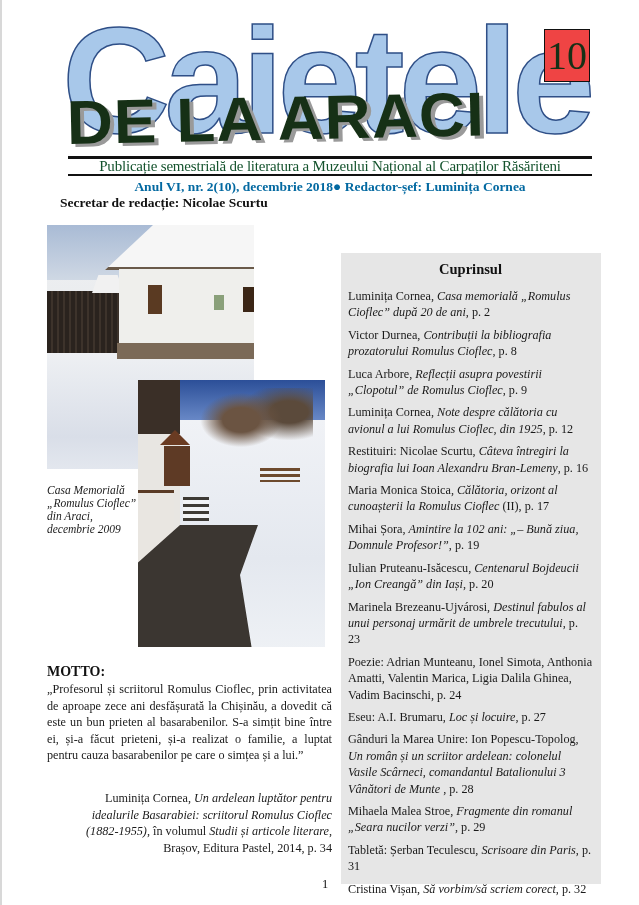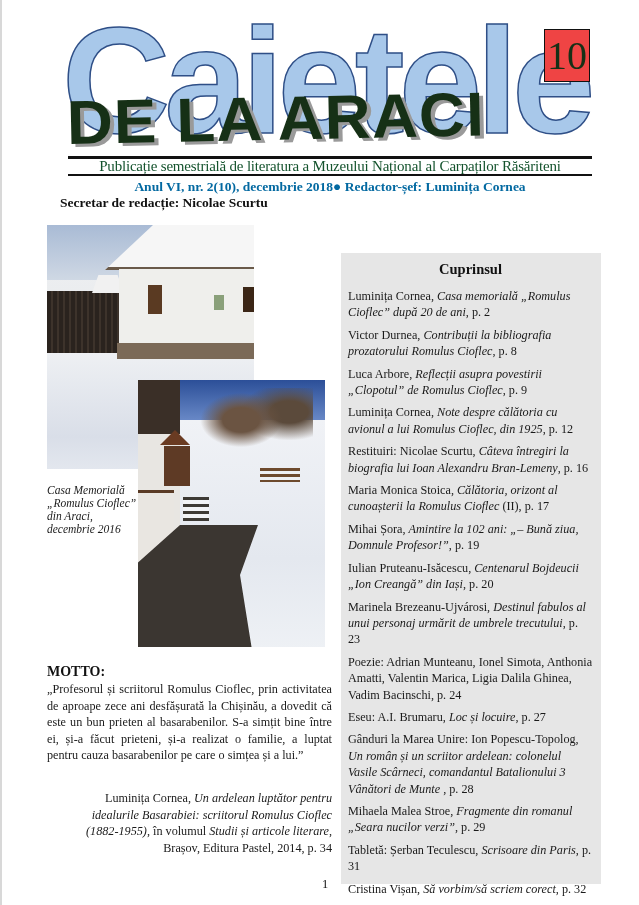--- a/index.html
+++ b/index.html
@@ -145,21 +145,21 @@
   <div class="well"></div>
   <div class="bench"></div>
   <div class="steps"></div>
   <div class="path"></div>
 </div>
 
 <div class="caption">
   <div>Casa Memorială</div>
   <div>„Romulus Cioflec”</div>
   <div>din Araci,</div>
-  <div>decembrie 2016</div>
+  <div>decembrie 2009</div>
 </div>
 
 <div class="motto-title">MOTTO:</div>
 <div class="motto-text">„Profesorul și scriitorul Romulus Cioflec, prin activitatea de aproape zece ani desfășurată la Chișinău, a dovedit că este un bun prieten al basarabenilor. S-a simțit bine între ei, și-a făcut prieteni, și-a realizat o familie, a luptat pentru cauza basarabenilor pe care o simțea și a lui.”</div>
 <div class="source">
   <span>Luminița Cornea, </span><i>Un ardelean luptător pentru idealurile Basarabiei: scriitorul Romulus Cioflec (1882-1955)</i><span>, în volumul </span><i>Studii și articole literare</i><span>, Brașov, Editura Pastel, 2014, p. 34</span>
 </div>
 
 <aside class="toc">
   <div class="toc-title">Cuprinsul</div>

